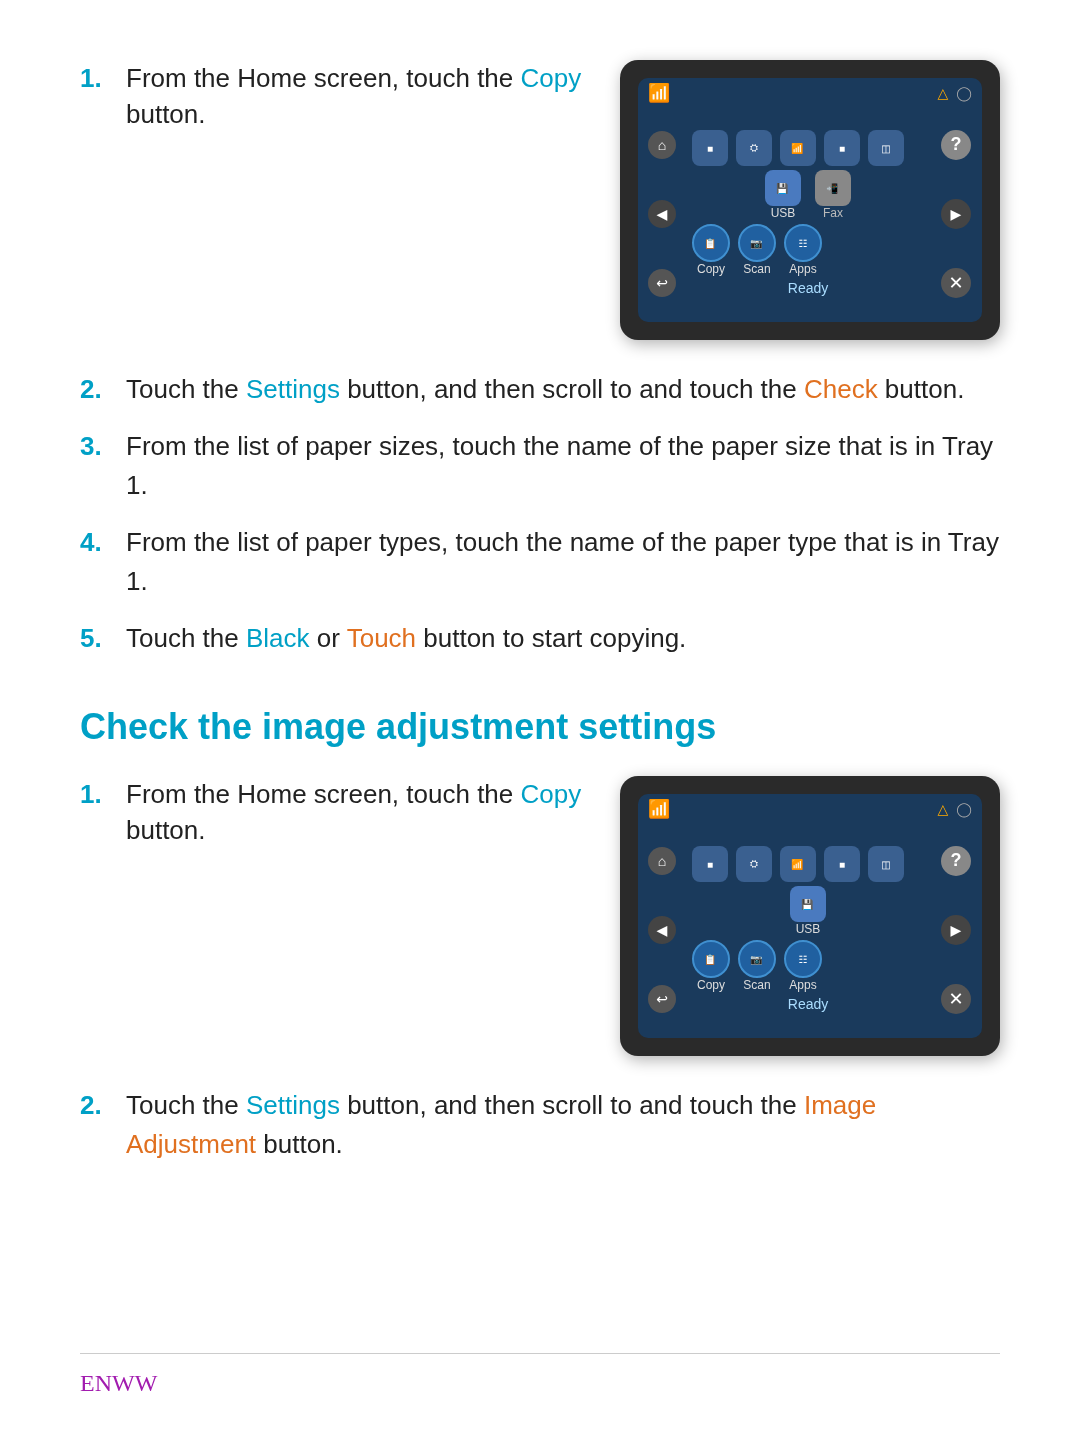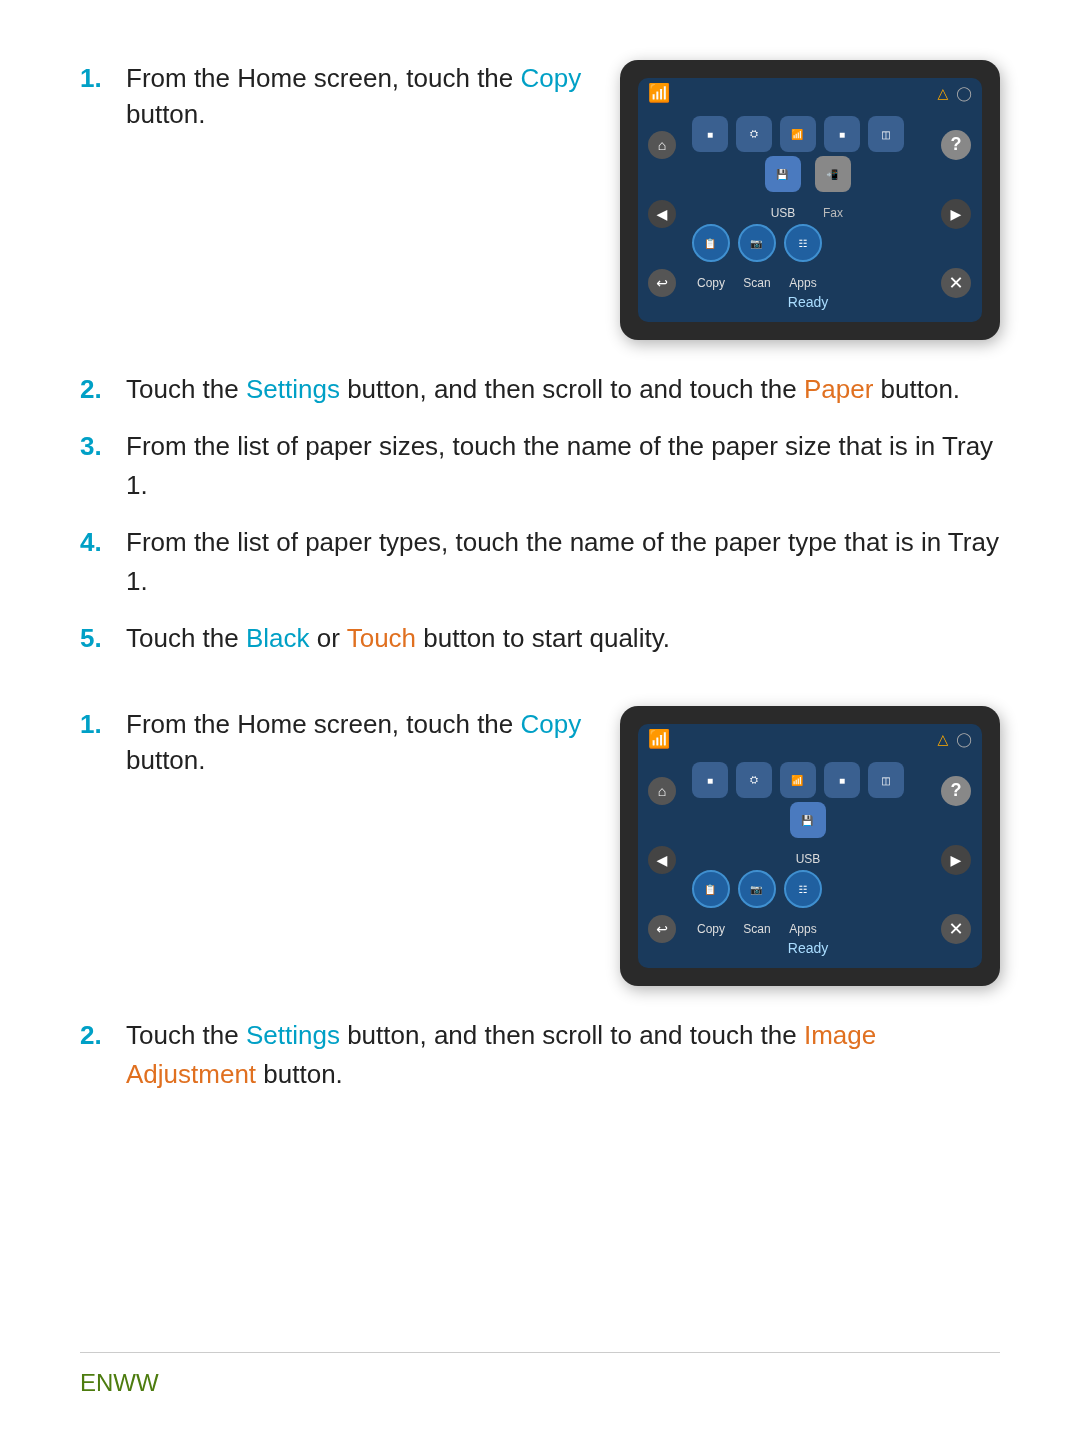--- a/index.html
+++ b/index.html
@@ -140,21 +140,21 @@
       justify-content: center;
       font-size: 10px;
       color: #fff;
     }
     .app-icon.usb { background: #4a7abf; }
     .app-icon.fax { background: #888; color: #eee; }
     .app-label {
       font-size: 12px;
       color: #ddd;
       text-align: center;
-      margin-top: 14px;
+      margin-top: 0;
     }
     .bottom-row-icons {
       display: flex;
       gap: 8px;
       padding: 2px 8px 4px 8px;
       align-items: center;
     }
     .bottom-icon-wrap {
       display: flex;
       flex-direction: column;
@@ -212,21 +212,21 @@
       left: 80px;
       right: 80px;
       display: flex;
       justify-content: space-between;
       align-items: center;
       font-size: 24px;
       color: #444;
       border-top: 1px solid #ccc;
       padding-top: 16px;
     }
-    .footer-left { color: #4d7c0f; }
+    .footer-left { color: #a21caf; font-family: Liberation Serif, serif; }
     .footer-right { color: #888; }
     .step-list-full {
       padding-left: 0;
     }
     .step-list-full li {
       display: flex;
       align-items: flex-start;
       margin-bottom: 18px;
       font-size: 26px;
       line-height: 1.5;
@@ -342,41 +342,42 @@
           </div>
         </div>
       </div>
     </div>
   </div>
 
   <ul class="step-list step-list-full">
     <li>
       <span class="step-num">2.</span>
       <span class="step-text">
-        <span>Touch the </span><span class="highlight-blue">Settings</span><span> button, and then scroll to and touch the </span><span class="highlight-orange">Paper</span><span> button.</span>
+        <span>Touch the </span><span class="highlight-blue">Settings</span><span> button, and then scroll to and touch the </span><span class="highlight-orange">Check</span><span> button.</span>
       </span>
     </li>
     <li>
       <span class="step-num">3.</span>
       <span class="step-text">From the list of paper sizes, touch the name of the paper size that is in Tray 1.</span>
     </li>
     <li>
       <span class="step-num">4.</span>
       <span class="step-text">From the list of paper types, touch the name of the paper type that is in Tray 1.</span>
     </li>
     <li>
       <span class="step-num">5.</span>
       <span class="step-text">
-        <span>Touch the </span><span class="highlight-blue">Black</span><span> or </span><span class="highlight-orange">Touch</span><span> button to start quality.</span>
+        <span>Touch the </span><span class="highlight-blue">Black</span><span> or </span><span class="highlight-orange">Touch</span><span> button to start copying.</span>
       </span>
     </li>
   </ul>
 </div>
 
 <div class="section">
+  <h2>Check the image adjustment settings</h2>
 
   <div class="content-row">
     <div class="text-col">
       <ul class="step-list">
         <li>
           <span class="step-num">1.</span>
           <span class="step-text">
             <span>From the Home screen, touch the </span><span class="highlight-blue">Copy</span><span> button.</span>
           </span>
         </li>

